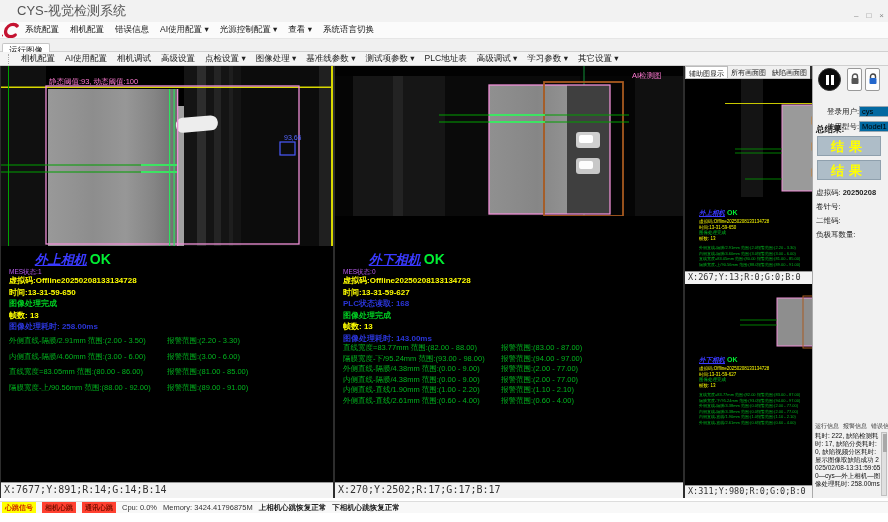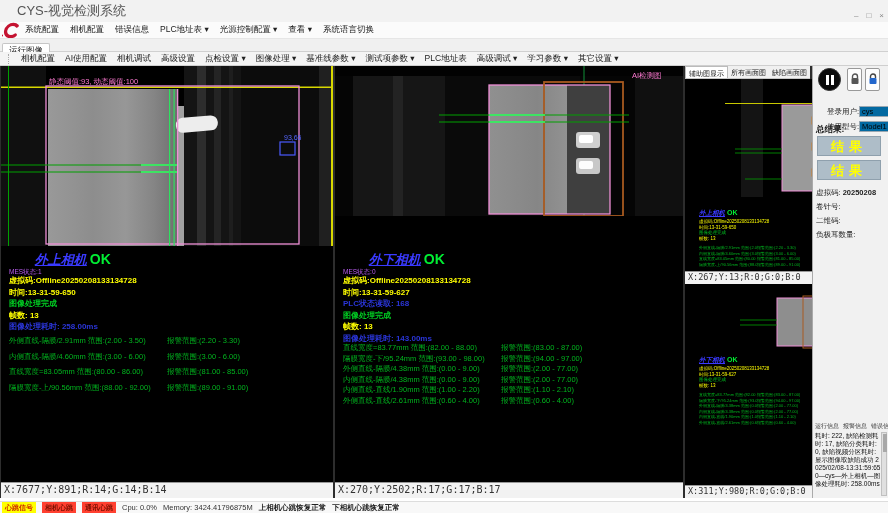--- a/index.html
+++ b/index.html
@@ -124,21 +124,21 @@
       <g transform="skewX(-12)">
         <path d="M16 4 A6.2 6.2 0 1 0 16 13" stroke="#c41230" stroke-width="3.2" fill="none" stroke-linecap="round"></path>
         <path d="M4 14 Q2 15.5 1 15.8 Q3 13.5 3.5 12" fill="#c41230"></path>
       </g>
     </svg>
     <div class="menu-items">
 
     <span class="menu-item">系统配置</span>
         <span class="menu-item">相机配置</span>
         <span class="menu-item">错误信息</span>
-        <span class="menu-item">PLC地址表 ▾</span>
+        <span class="menu-item">AI使用配置 ▾</span>
         <span class="menu-item">光源控制配置 ▾</span>
         <span class="menu-item">查看 ▾</span>
         <span class="menu-item">系统语言切换</span>
       </div>
   </div>
 
   <div class="tabrow">
     <span class="tab">运行图像</span>
   </div>
 

